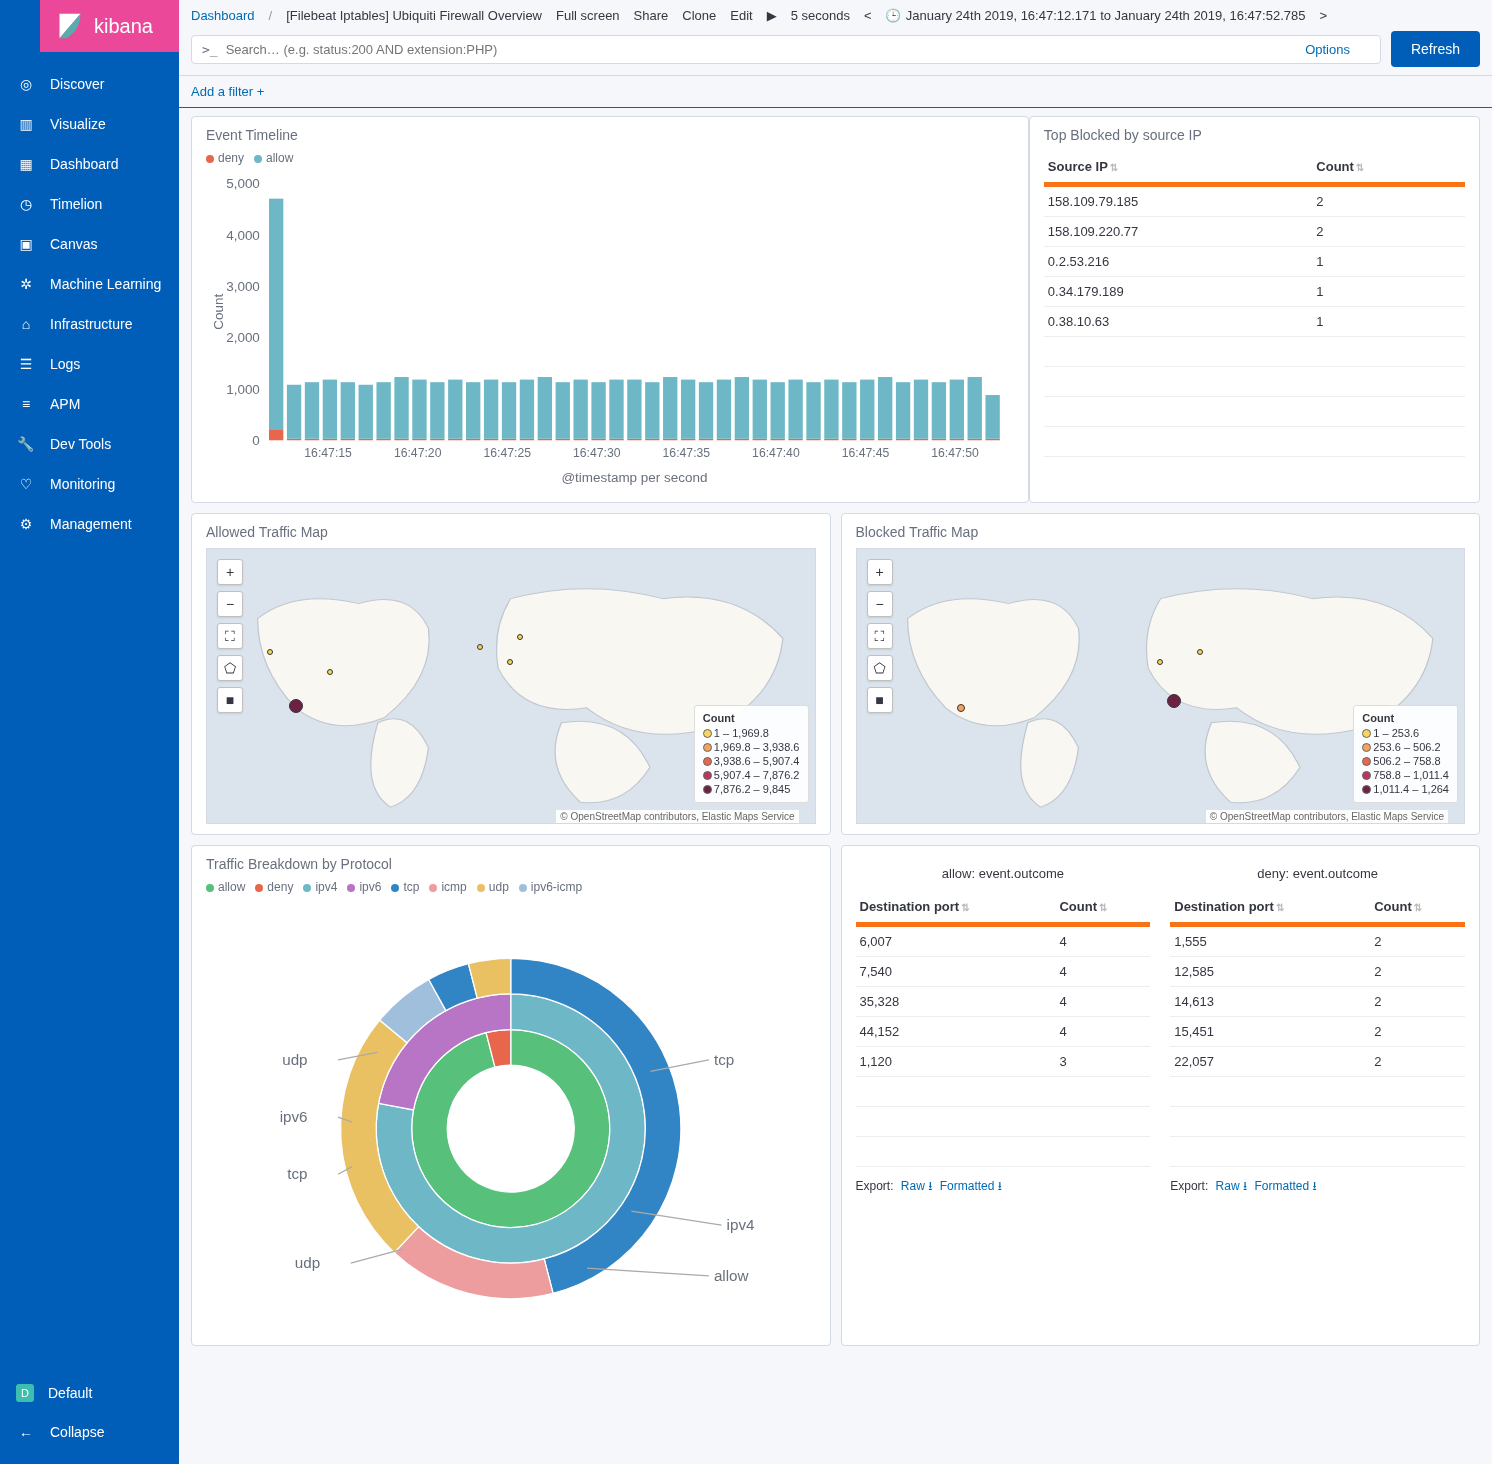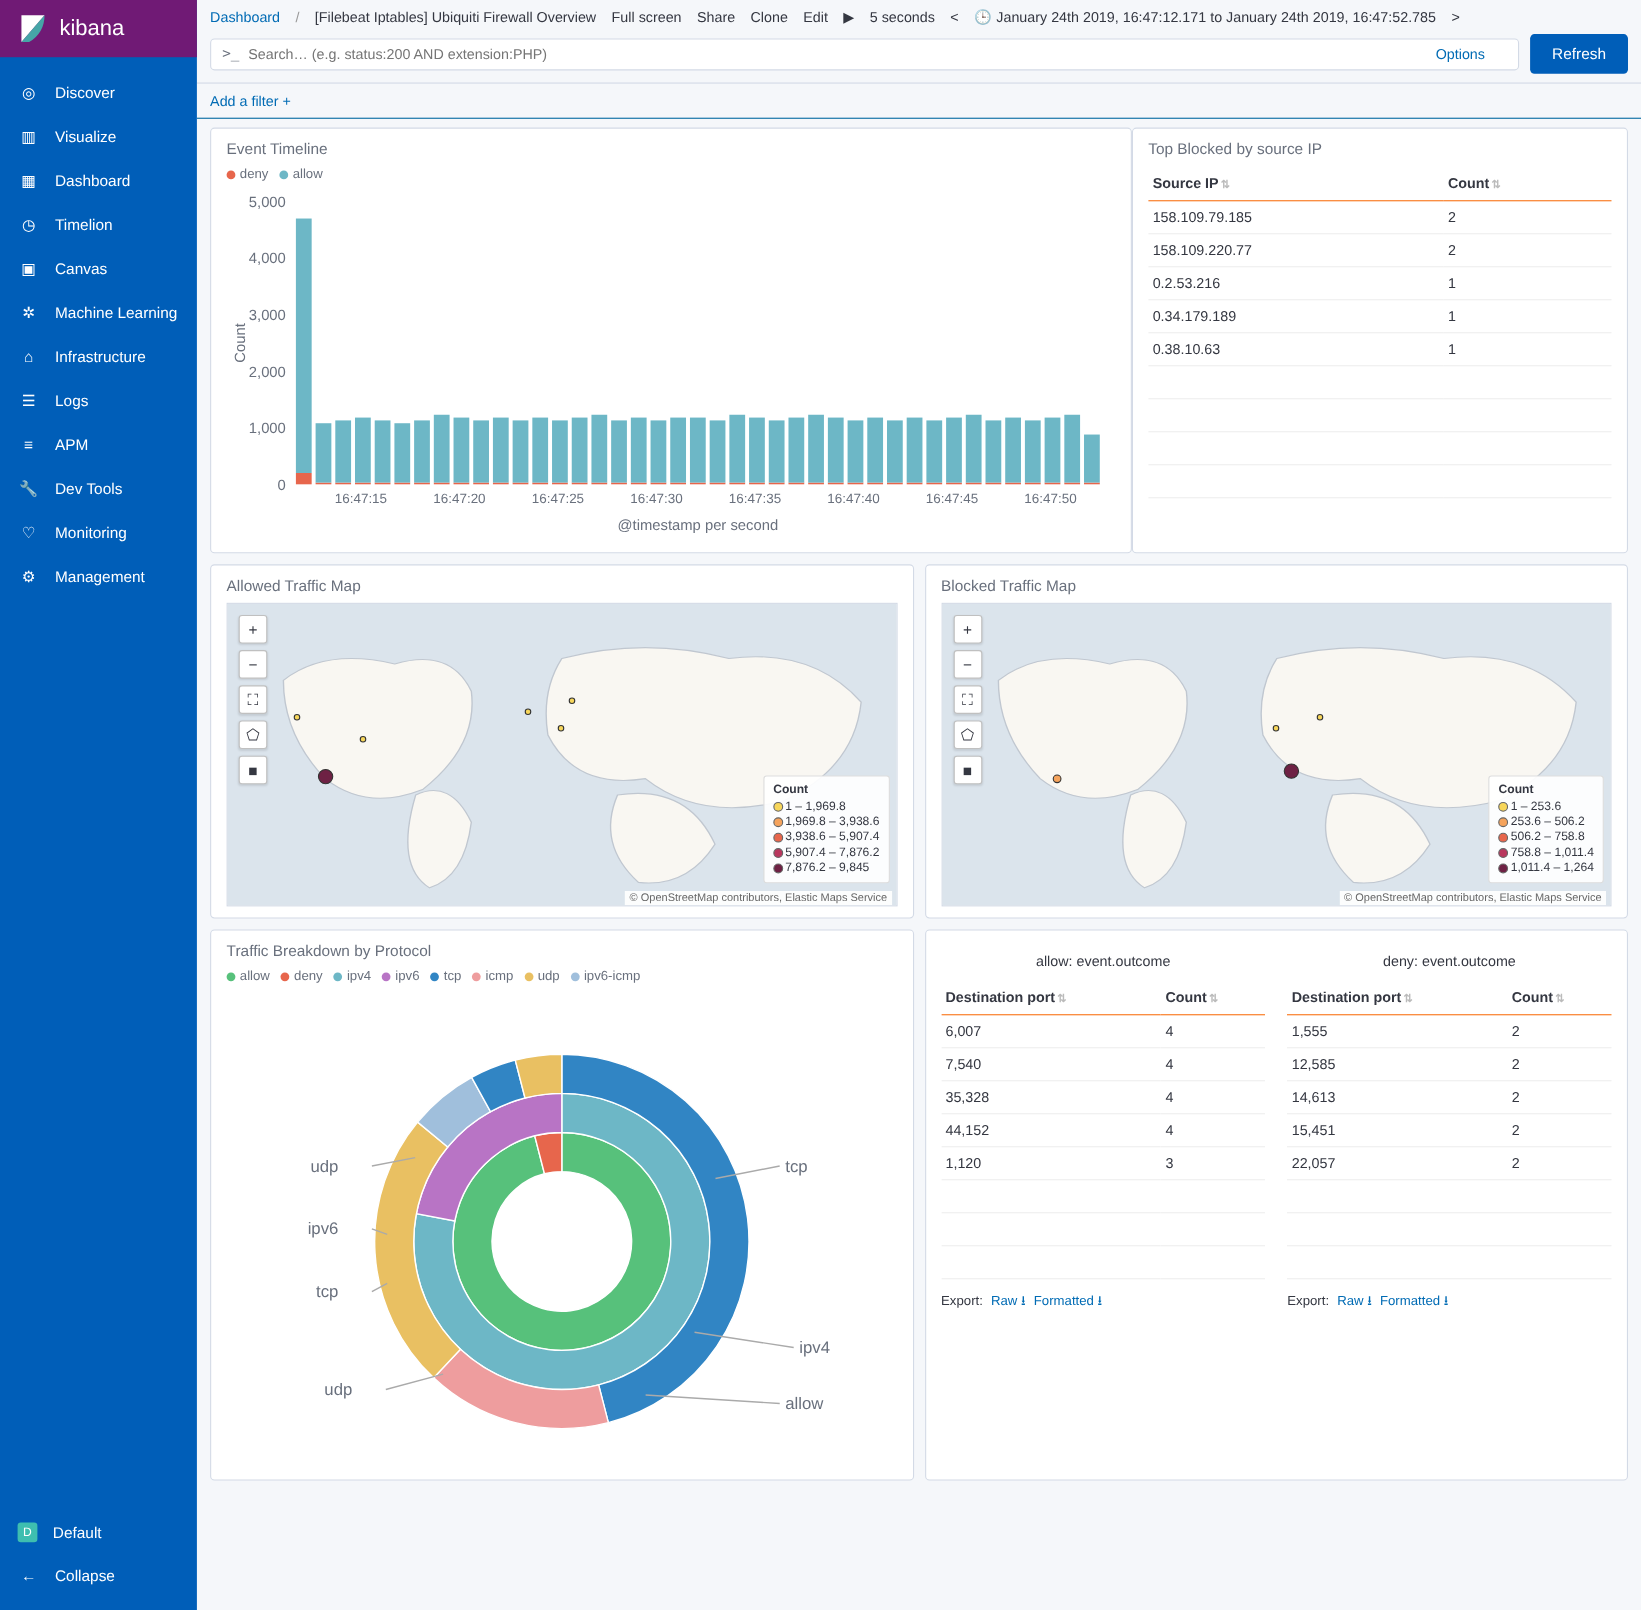--- a/index.html
+++ b/index.html
@@ -1,19 +1,19 @@
 <!DOCTYPE html>
 <html><head>
 <meta charset="utf-8">
 <style>
 * { box-sizing: border-box; margin: 0; padding: 0; }
 body { font-family: -apple-system, BlinkMacSystemFont, "Segoe UI", Helvetica, Arial, sans-serif; font-size: 13px; color: #343741; background: #f5f7fa; }
 .app { display: flex; height: 100vh; }
 .sidebar { width: 179px; background: #005eb8; color: #fff; display: flex; flex-direction: column; }
-.logo { display: flex; align-items: center; padding: 12px 16px; font-size: 20px; font-weight: 400; background: #701a75; }
+.logo { display: flex; align-items: center; padding: 12px 16px; font-size: 20px; font-weight: 400; background: #ec4899; margin-left: 40px; }
 .logo svg { width: 28px; height: 28px; margin-right: 10px; }
 .nav { flex: 1; padding-top: 12px; }
 .nav-item { display: flex; align-items: center; padding: 10px 16px; color: #fff; font-size: 14px; cursor: pointer; }
 .nav-item .icon { width: 20px; height: 20px; margin-right: 14px; display: inline-flex; align-items: center; justify-content: center; }
 .nav-bottom { padding-bottom: 12px; }
 .main { flex: 1; display: flex; flex-direction: column; overflow: auto; }
 .topbar { display: flex; align-items: center; padding: 8px 12px; gap: 14px; background: #f5f7fa; font-size: 13px; color: #343741; white-space: nowrap; }
 .topbar a { color: #006bb4; text-decoration: none; }
 .topbar .sep { color: #999; }
 .topbar .tool { cursor: pointer; color: #343741; }
@@ -28,31 +28,31 @@
 .filterbar a { color: #006bb4; text-decoration: none; font-size: 13px; }
 .dash { padding: 8px 12px; display: grid; grid-template-columns: 1fr 1fr; gap: 10px; }
 .panel { background: #fff; border: 1px solid #d3dae6; border-radius: 4px; padding: 10px 14px; }
 .panel-title { color: #69707d; font-size: 14px; margin-bottom: 8px; font-weight:400;}
 .event-row { grid-column: span 2; display: grid; grid-template-columns: 1.3fr 0.7fr; }
 .legend { font-size: 12px; color: #69707d; margin-bottom: 6px; display:flex; align-items:center; gap:10px; flex-wrap:wrap;}
 .dot { width: 8px; height: 8px; border-radius: 50%; display: inline-block; margin-right: 4px; vertical-align:middle;}
 .dot.red { background: #e7664c; }
 .dot.teal { background: #6db7c6; }
 .table { width: 100%; border-collapse: collapse; font-size: 13px; }
-.table th { text-align: left; padding: 8px 4px; border-bottom: 1px solid #f97316; font-weight: 700; cursor:pointer;}
+.table th { text-align: left; padding: 8px 4px; border-bottom: 5px solid #f97316; font-weight: 700; cursor:pointer;}
 .table td { padding: 7px 4px; border-bottom: 1px solid #eee; }
 .sort-icon { color:#bbb; font-size:10px; margin-left:2px;}
 .chart-svg { width: 100%; height: auto; }
 .map { position: relative; height: 276px; background: linear-gradient(#dbe4ec,#dbe4ec); border:1px solid #d3dae6; overflow:hidden;}
 .map-controls { position: absolute; top: 10px; left: 10px; display: flex; flex-direction: column; gap: 6px; }
 .map-btn { width: 26px; height: 26px; background: #fff; border: 1px solid #c0c0c0; border-radius: 3px; display:flex; align-items:center; justify-content:center; font-size:14px; cursor:pointer; box-shadow:0 1px 2px rgba(0,0,0,0.1);}
 .map-legend { position: absolute; bottom: 20px; right: 6px; background: rgba(255,255,255,0.92); border:1px solid #ddd; padding: 6px 8px; font-size: 11px; border-radius:3px;}
 .map-legend .lrow { display:flex; align-items:center; gap:2px; padding:1px 0;}
 .map-legend .title { font-weight:700; margin-bottom:2px;}
-.map-attr { position:absolute; bottom:0; right:4px; font-size:10px; color:#666; background:rgba(255,255,255,0.9); padding:1px 4px;}
+.map-attr { position:absolute; bottom:0; right:16px; font-size:10px; color:#666; background:rgba(255,255,255,0.9); padding:1px 4px;}
 .map-dot { position:absolute; border-radius:50%; border:1px solid #333;}
 .port-tables { display:flex; gap:20px; }
 .port-tables > div { flex:1; }
 .port-header { text-align:center; font-size:13px; color:#343741; margin:10px 0; }
 .export { font-size:12px; color:#343741; margin-top:10px;}
 .export a { color:#006bb4; text-decoration:none; margin-left:4px;}
 .donut-labels { font-size:12px; fill:#69707d; }
 .land { fill:#f9f7f2; stroke:#c0c7d0; stroke-width:1;}
 </style>
 </head>

